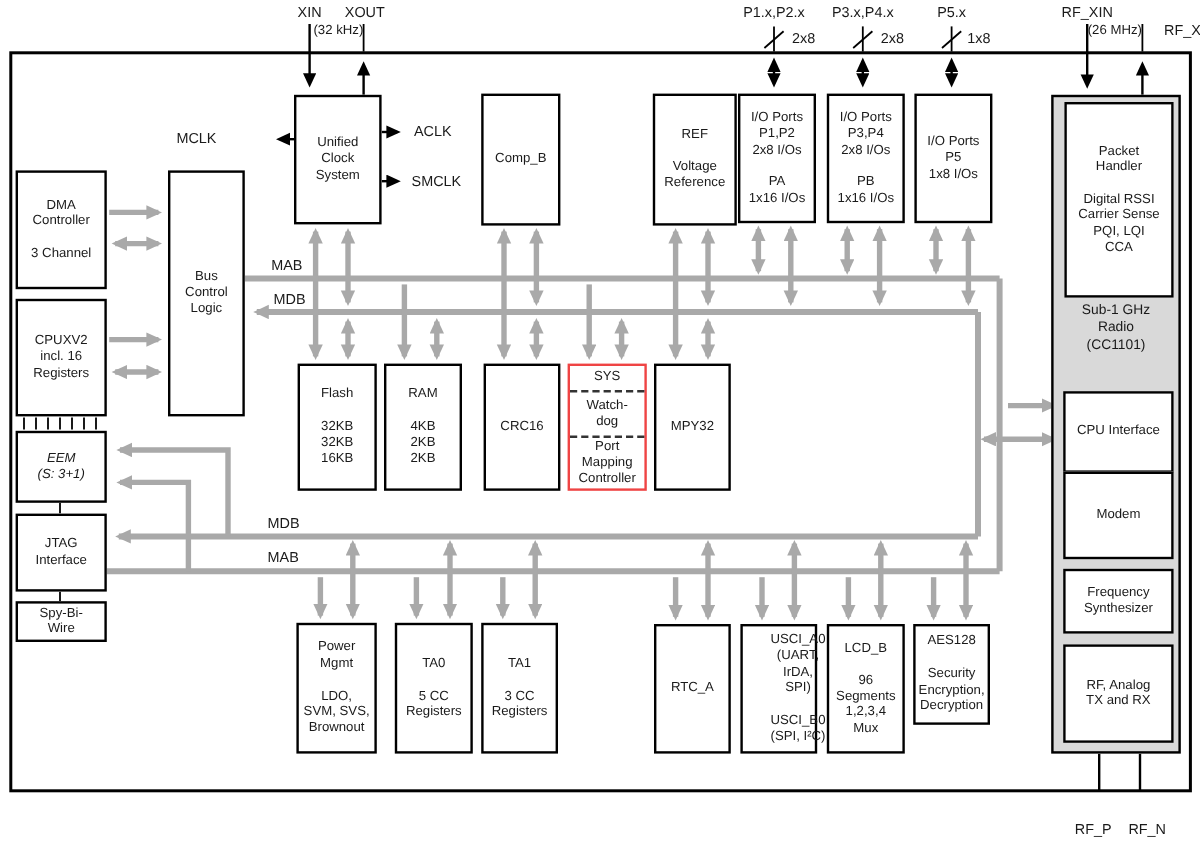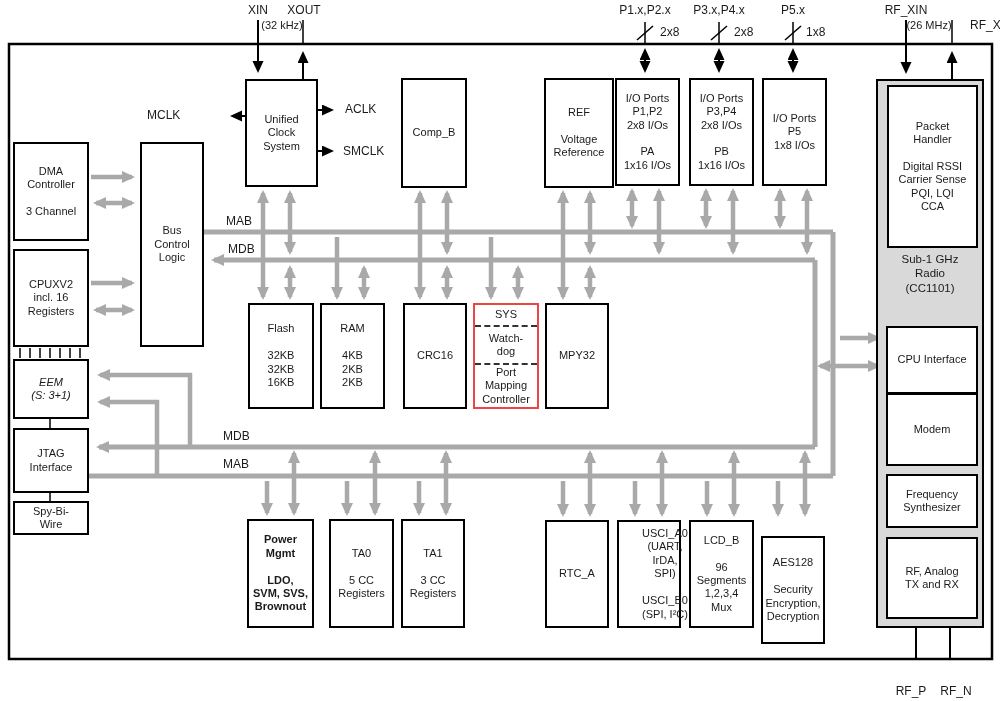--- a/index.html
+++ b/index.html
@@ -241,21 +241,21 @@
   <div class="sysbox" style="left:473px;top:303px;width:66px;height:106px;">
     <div class="sec" style="height:20px;">SYS</div>
     <div class="sec" style="flex:0 0 36px;">Watch-
 dog</div>
     <div class="sec" style="flex:1;">Port
 Mapping
 Controller</div>
   </div>
   <div class="blk" style="left:545px;top:303px;width:64px;height:106px;">MPY32</div>
 
-  <div class="blk" style="left:247px;top:519px;width:67px;height:109px;font-weight:bold;">Power
+  <div class="blk" style="left:247px;top:519px;width:67px;height:109px;">Power
 Mgmt
 
 LDO,
 SVM, SVS,
 Brownout</div>
   <div class="blk" style="left:329px;top:519px;width:65px;height:109px;">TA0
 
 5 CC
 Registers</div>
   <div class="blk" style="left:401px;top:519px;width:64px;height:109px;">TA1
@@ -268,19 +268,19 @@
 IrDA, SPI)
 
 USCI_B0
 (SPI, I²C)</div>
   <div class="blk" style="left:689px;top:520px;width:65px;height:108px;">LCD_B
 
 96
 Segments
 1,2,3,4
 Mux</div>
-  <div class="blk" style="left:761px;top:520px;width:64px;height:108px;margin-top:16px;">AES128
+  <div class="blk" style="left:761px;top:520px;width:64px;height:84px;">AES128
 
 Security
 Encryption,
 Decryption</div>
 
 </div>
 
 </body></html>

